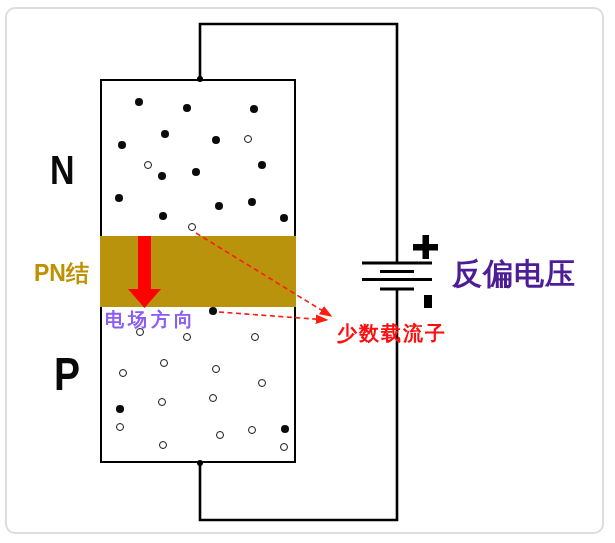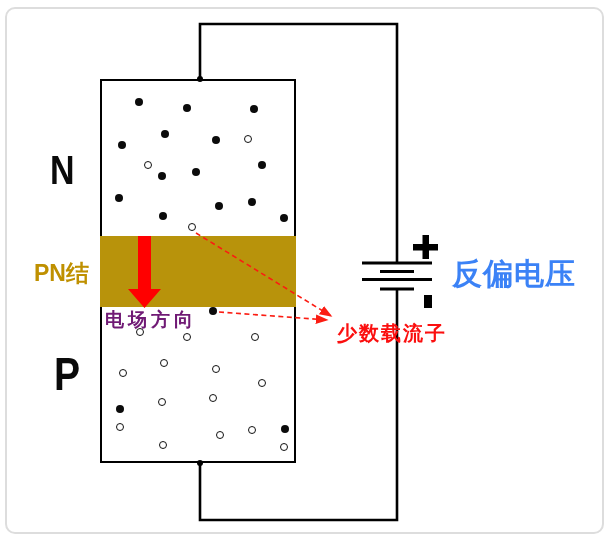--- a/index.html
+++ b/index.html
@@ -10,23 +10,23 @@
   .junction-band{position:absolute;left:100px;top:236px;width:196px;height:71px;background:#B8930B;z-index:2;}
   #particles{position:absolute;left:0;top:0;width:615px;height:543px;z-index:3;pointer-events:none;}
   .dot{position:absolute;transform:translate(-50%,-50%);border-radius:50%;box-sizing:border-box;}
   .electron{width:8px;height:8px;background:#0b0b0b;}
   .hole{width:8px;height:8px;background:#fff;border:1.7px solid #111;}
   svg.overlay{position:absolute;left:0;top:0;z-index:4;}
   .lbl{position:absolute;line-height:1;white-space:nowrap;z-index:5;}
   .n-label{left:50px;top:150px;font-size:40px;font-weight:bold;color:#0a0a0a;transform:scaleX(.85);transform-origin:left top;}
   .p-label{left:54px;top:351px;font-size:46px;font-weight:bold;color:#0a0a0a;transform:scaleX(.85);transform-origin:left top;}
   .pn-label{left:34px;top:262px;font-size:23px;font-weight:bold;color:#BF9000;font-family:"Liberation Sans",sans-serif;}
-  .field-label{left:105px;top:310px;font-size:19px;font-weight:bold;color:#701a75;letter-spacing:4px;font-family:"Liberation Serif",serif;}
+  .field-label{left:105px;top:310px;font-size:19px;font-weight:bold;color:#8b5cf6;letter-spacing:4px;font-family:"Liberation Serif",serif;}
   .minority-label{left:337px;top:323px;font-size:20px;font-weight:bold;color:#FB0F0F;letter-spacing:2px;font-family:"Liberation Serif",serif;}
-  .bias-label{left:452px;top:259px;font-size:30px;font-weight:bold;color:#3b82f6;letter-spacing:1px;font-family:"Liberation Serif",serif;}
+  .bias-label{left:452px;top:259px;font-size:30px;font-weight:bold;color:#4c1d95;letter-spacing:1px;font-family:"Liberation Serif",serif;}
 </style>
 </head>
 <body>
 
 <div id="canvas">
 
   <div class="frame"></div>
 
   <div class="semi-box"></div>
   <div class="junction-band"></div>

